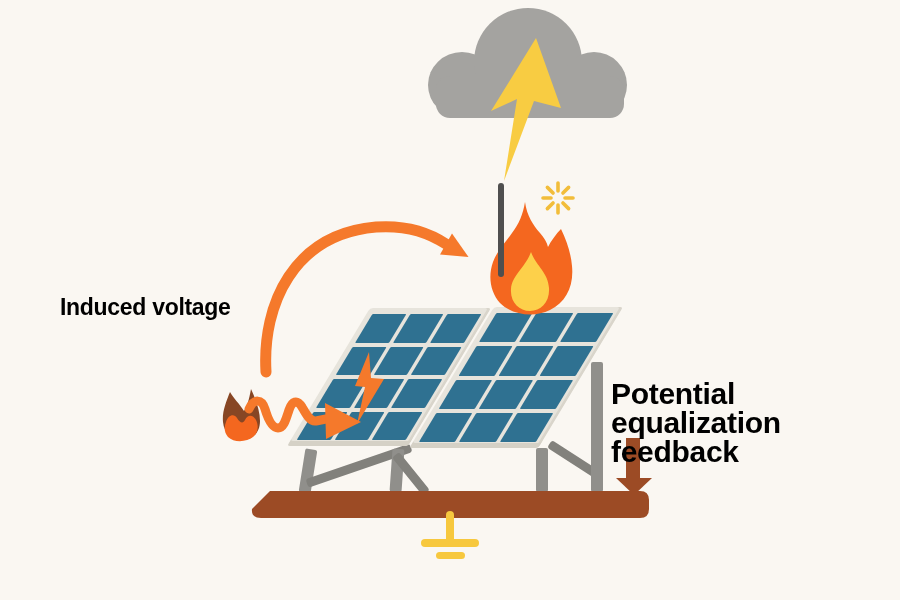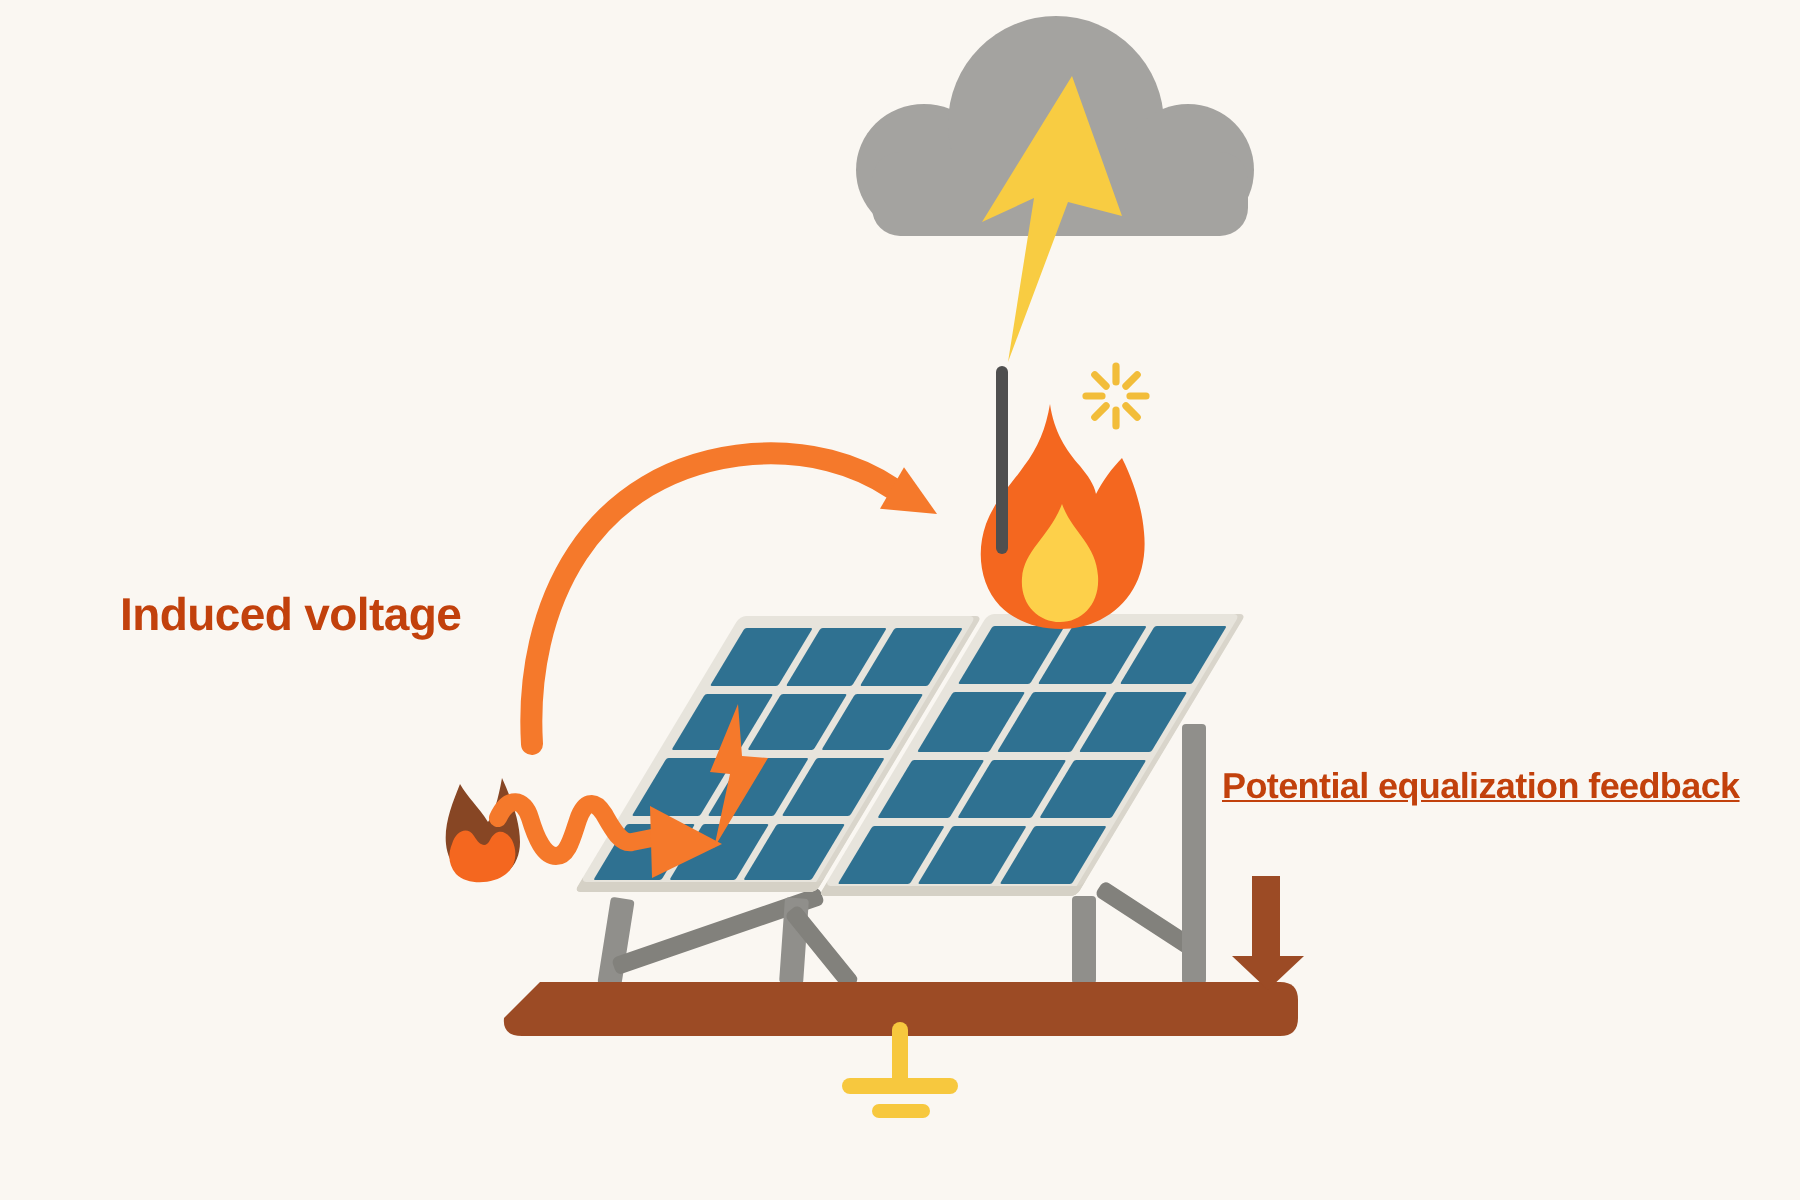--- a/index.html
+++ b/index.html
@@ -5,23 +5,23 @@
   html,body{margin:0;padding:0;background:#faf7f2;}
   .canvas{position:relative;width:900px;height:600px;background:#faf7f2;overflow:hidden;
           font-family:"Liberation Sans",sans-serif;}
   .abs{position:absolute;}
 
   
   .cloud-part{position:absolute;background:#a4a3a0;border-radius:50%;}
   .cloud-base{position:absolute;background:#a4a3a0;border-radius:14px;}
 
   
-  .label{position:absolute;color:#c2410c;font-weight:700;letter-spacing:-0.3px;z-index:7;}
+  .label{position:absolute;color:#000000;font-weight:700;letter-spacing:-0.3px;z-index:7;}
   .label-induced{left:60px;top:294px;font-size:23px;}
-  .label-potential{left:611px;top:379px;width:266px;font-size:18px;line-height:29px;text-decoration:underline;}
+  .label-potential{left:611px;top:379px;width:266px;font-size:30px;line-height:29px;}
   .label-dissipation{left:150px;top:561px;width:600px;text-align:center;font-size:24px;}
 
   
   .rod{left:498px;top:183px;width:6px;height:94px;background:#4f4f4f;border-radius:3px;z-index:6;}
 
   
   .panel{position:absolute;box-sizing:border-box;background:#e7e4dc;border-radius:3px;
          padding:6px;transform-origin:0 0;transform:skewX(-31deg);z-index:3;
          box-shadow:inset 0 -5px 0 #d5d1c6, inset -3px 0 0 #d9d5cb;}
   .panel-left{left:370px;top:308px;width:121px;height:138px;}

